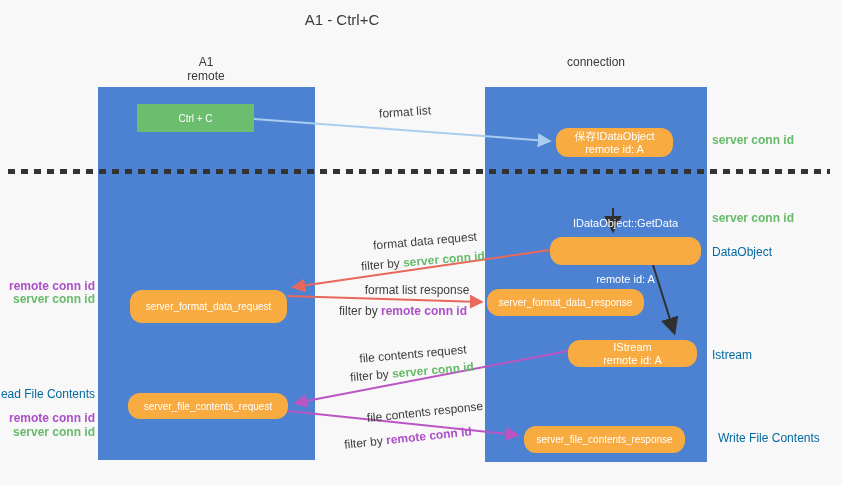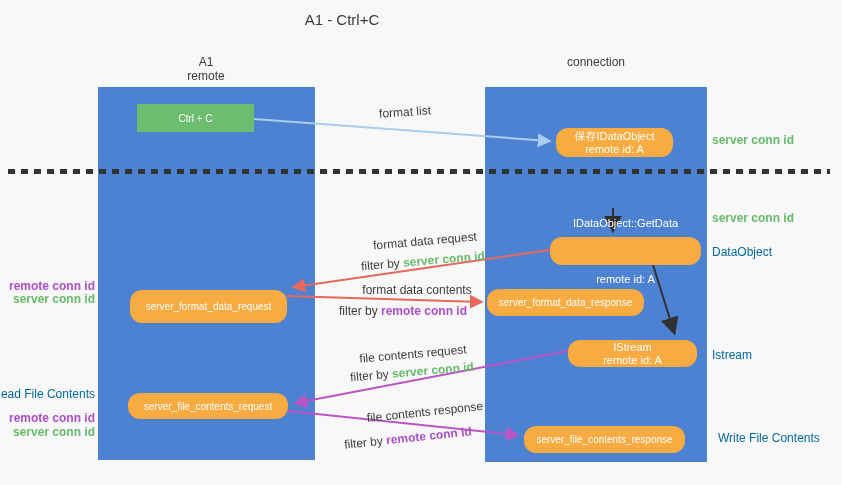--- a/index.html
+++ b/index.html
@@ -112,21 +112,21 @@
   </div>
 
   <div class="abs elabel rot4" style="left:405px;top:112px;">format list</div>
 
   <div class="abs elabel rot5" style="left:425px;top:241px;">format data request</div>
   <div class="abs elabel rot5" style="left:423px;top:261px;">
     <span>filter by</span>
     <span class="gtxt">server conn id</span>
   </div>
 
-  <div class="abs elabel" style="left:417px;top:290px;">format data contents</div>
+  <div class="abs elabel" style="left:417px;top:290px;">format list response</div>
   <div class="abs elabel" style="left:403px;top:311px;">
     <span>filter by</span>
     <span class="ptxt">remote conn id</span>
   </div>
 
   <div class="abs elabel rot5" style="left:413px;top:354px;">file contents request</div>
   <div class="abs elabel rot5" style="left:412px;top:372px;">
     <span>filter by</span>
     <span class="gtxt">server conn id</span>
   </div>

